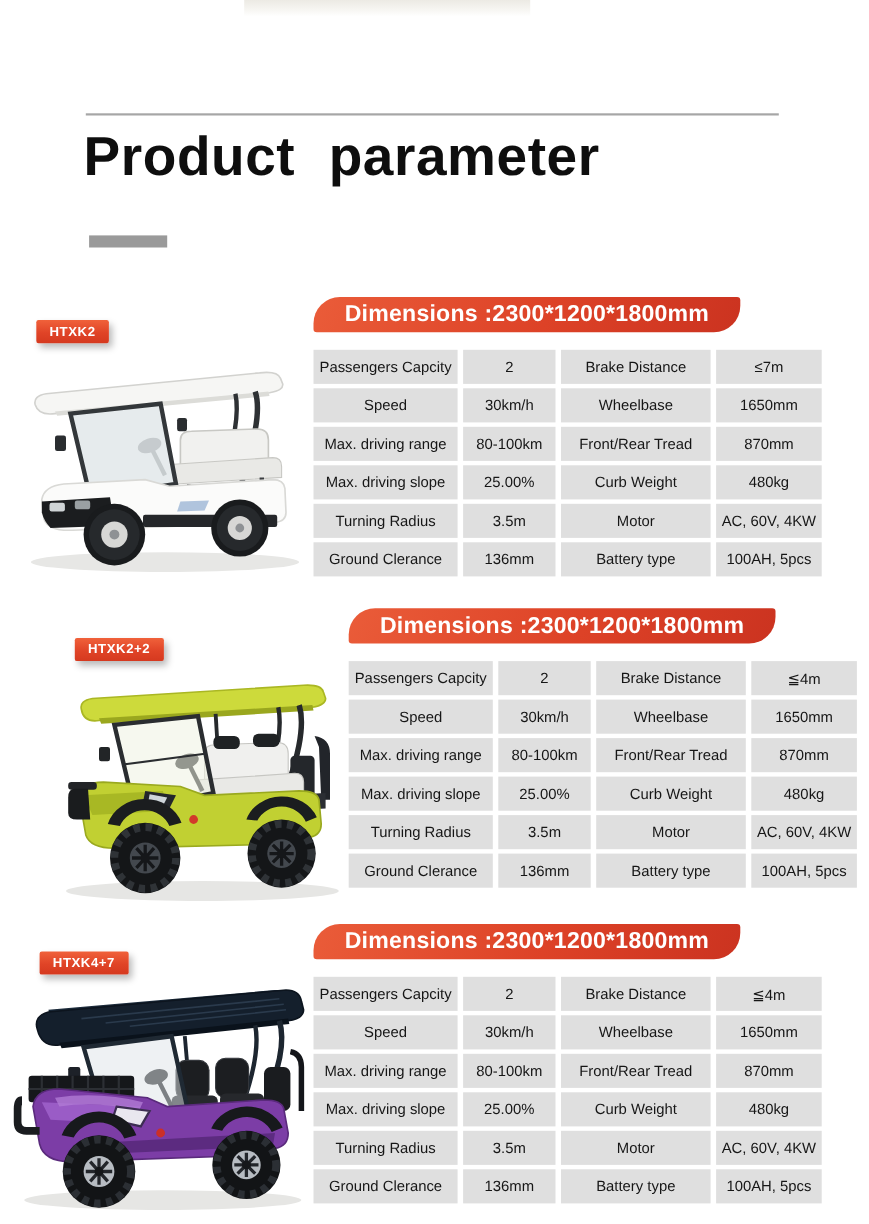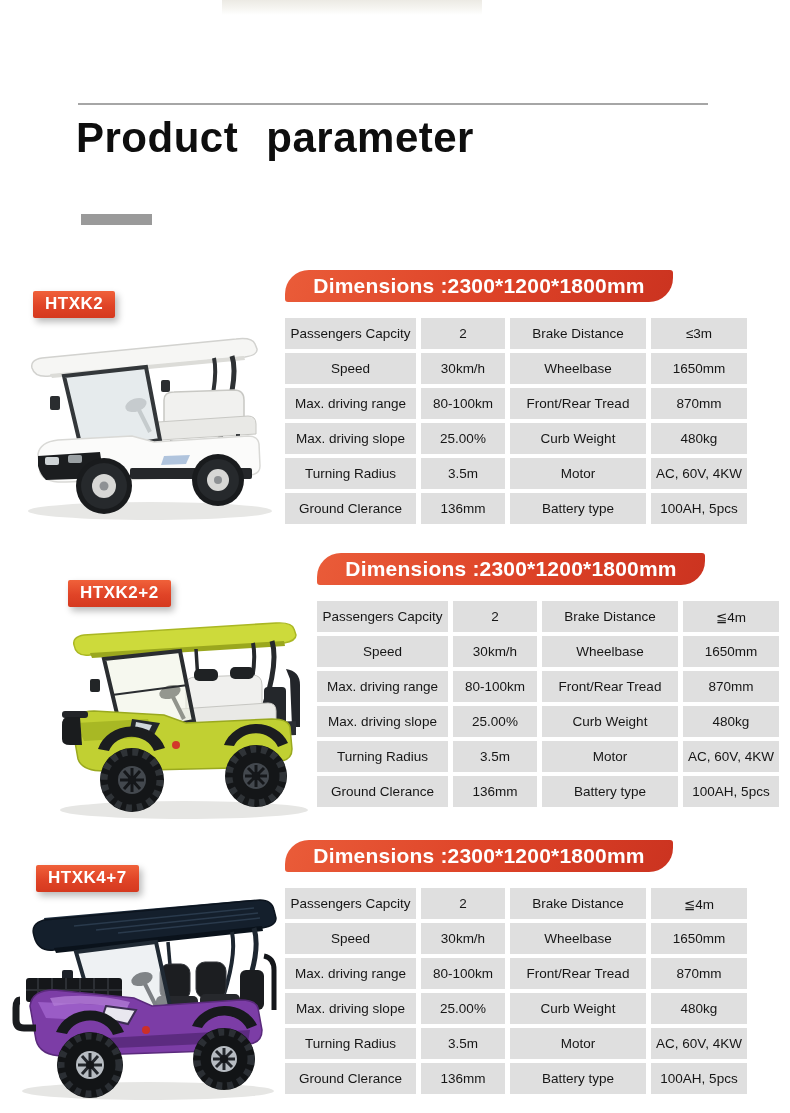--- a/index.html
+++ b/index.html
@@ -17,35 +17,35 @@
   .top-strip {
     position: absolute; left: 222px; top: 0; width: 260px; height: 15px;
     background: linear-gradient(to bottom, #eceae4 0%, #f6f5f1 55%, rgba(255,255,255,0) 100%);
   }
   
   .logo { position: absolute; left: 76px; top: 56px; display: flex; align-items: center; gap: 8px; }
   .logo-text { color: #1d4f9b; font-weight: bold; font-size: 16px; line-height: 1.1; letter-spacing: 0.4px; }
   .header-divider { position: absolute; left: 78px; top: 103px; width: 630px; height: 2px; background: #a6a6a6; }
   .page-title {
     position: absolute; left: 76px; top: 114px;
-    font-size: 42px; font-weight: bold; color: #0e0e0e;
+    font-size: 50px; font-weight: bold; color: #0e0e0e;
     letter-spacing: 0.5px; word-spacing: 16px; line-height: 1.15;
   }
   .title-bar { position: absolute; left: 81px; top: 214px; width: 71px; height: 11px; background: #9a9a9a; }
 
   
   .section { position: absolute; left: 0; width: 790px; height: 283px; }
   #section-1 { top: 268px; }
   #section-2 { top: 551px; margin-left: 32px; }
   #section-3 { top: 838px; }
 
   .model-badge {
     position: absolute; z-index: 4;
     background: linear-gradient(180deg, #f0613a 0%, #e04427 55%, #d5391f 100%);
-    color: #fff; font-weight: bold; font-size: 17px;
+    color: #fff; font-weight: bold; font-size: 12px;
     padding: 3px 12px 4px; border-radius: 2px;
     box-shadow: 3px 4px 7px rgba(0,0,0,0.28);
     letter-spacing: 0.5px;
   }
   #section-1 .model-badge { left: 33px; top: 23px; }
   #section-2 .model-badge { left: 36px; top: 29px; }
   #section-3 .model-badge { left: 36px; top: 27px; }
 
   .banner {
     position: absolute; left: 285px; top: 2px; width: 388px; height: 32px;
@@ -129,21 +129,21 @@
         <circle cx="206" cy="176" r="4" fill="#8e9194"></circle>
       </svg>
     </div>
 
     <div class="banner">Dimensions :2300*1200*1800mm</div>
 
     <div class="spec-table">
       <div class="cell">Passengers Capcity</div>
       <div class="cell">2</div>
       <div class="cell">Brake Distance</div>
-      <div class="cell">≤3m</div>
+      <div class="cell">≤7m</div>
       <div class="cell">Speed</div>
       <div class="cell">30km/h</div>
       <div class="cell">Wheelbase</div>
       <div class="cell">1650mm</div>
       <div class="cell">Max. driving range</div>
       <div class="cell">80-100km</div>
       <div class="cell">Front/Rear Tread</div>
       <div class="cell">870mm</div>
       <div class="cell">Max. driving slope</div>
       <div class="cell">25.00%</div>

